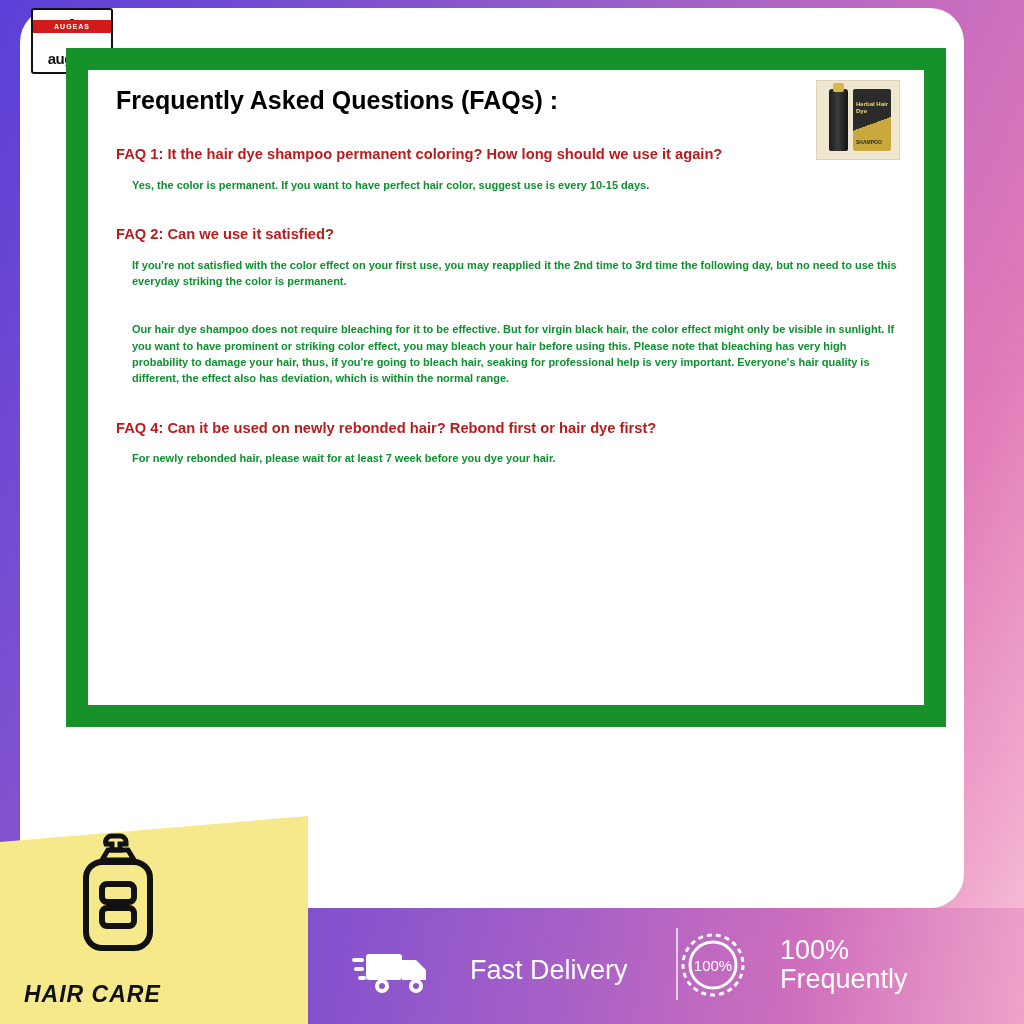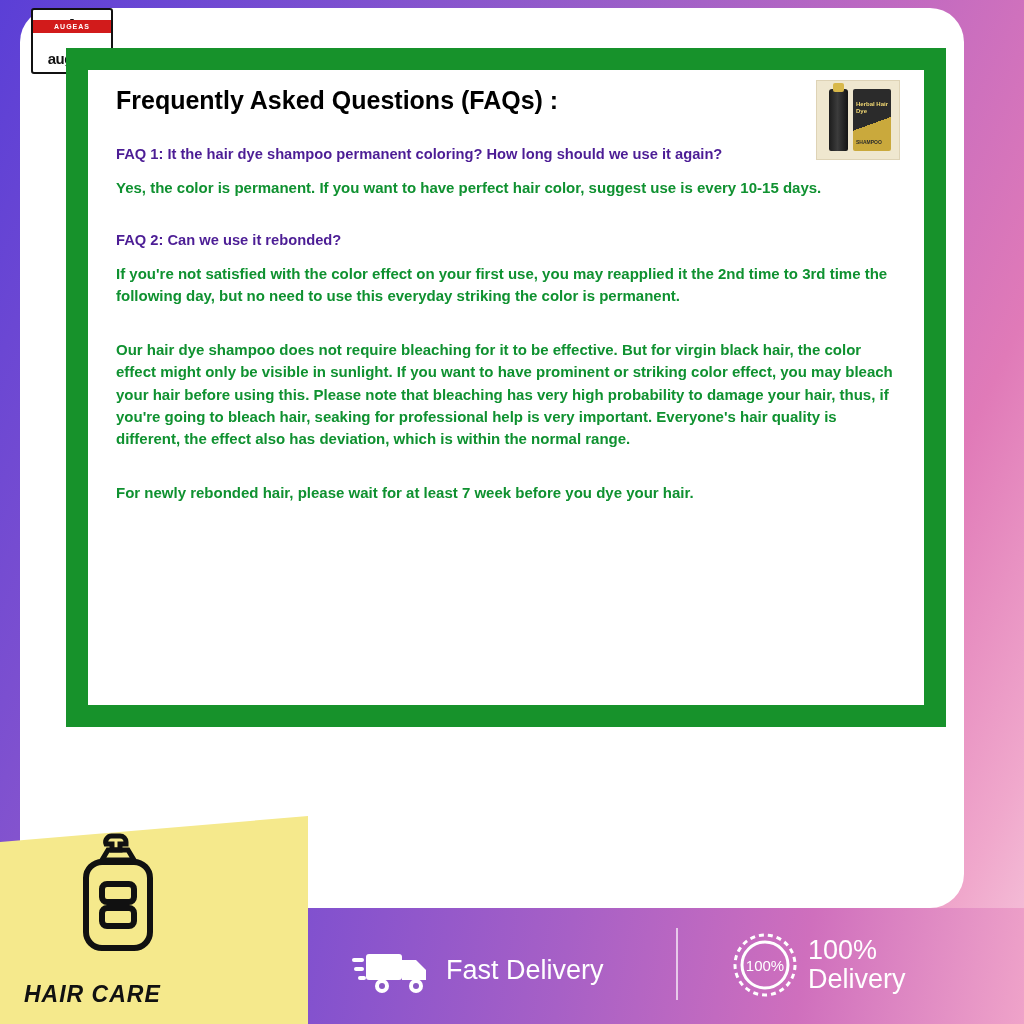--- a/index.html
+++ b/index.html
@@ -162,29 +162,29 @@
   h1.faq-title {
     margin: 0 0 30px 0;
     font-size: 25px;
     font-weight: bold;
     color: #000000;
     font-family: "Liberation Sans", sans-serif;
   }
   .q {
     font-size: 14.7px;
     font-weight: bold;
-    color: #4c1d95;
+    color: #b91c1c;
     margin: 0 12px 12px 0;
     line-height: 1.35;
   }
   .a {
-    font-size: 15px;
+    font-size: 11px;
     font-weight: bold;
     color: #0f9130;
-    margin: 0 0 32px 0;
+    margin: 0 0 32px 16px;
     line-height: 1.48;
   }
   .a.tight { margin-bottom: 14px; }
   .block { margin-bottom: 6px; }
   
   .bottom-bar {
     position: absolute;
     left: 0;
     bottom: 0;
     width: 1024px;
@@ -216,21 +216,21 @@
     bottom: 72px;
     width: 96px;
     height: 120px;
   }
   .feature {
     position: absolute;
     bottom: 24px;
     color: #ffffff;
     display: flex;
     align-items: center;
-    gap: 8px;
+    gap: 32px;
   }
   .feature-text {
     font-size: 27px;
     line-height: 1.08;
     font-family: "Liberation Sans", sans-serif;
   }
   .divider-v {
     position: absolute;
     left: 676px;
     bottom: 24px;
@@ -266,29 +266,30 @@
       </div>
 
       <h1 class="faq-title">Frequently Asked Questions (FAQs) :</h1>
 
       <div class="block">
         <p class="q">FAQ 1: It the hair dye shampoo permanent coloring? How long should we use it again?</p>
         <p class="a">Yes, the color is permanent. If you want to have perfect hair color, suggest use is every 10-15 days.</p>
       </div>
 
       <div class="block">
-        <p class="q">FAQ 2: Can we use it rebonded?</p>
+        <p class="q">FAQ 2: Can we use it satisfied?</p>
         <p class="a">If you're not satisfied with the color effect on your first use, you may reapplied it the 2nd time to 3rd time the following day, but no need to use this everyday striking the color is permanent.</p>
       </div>
 
       <div class="block">
         <p class="a">Our hair dye shampoo does not require bleaching for it to be effective. But for virgin black hair, the color effect might only be visible in sunlight. If you want to have prominent or striking color effect, you may bleach your hair before using this. Please note that bleaching has very high probability to damage your hair, thus, if you're going to bleach hair, seaking for professional help is very important. Everyone's hair quality is different, the effect also has deviation, which is within the normal range.</p>
       </div>
 
       <div class="block">
+        <p class="q">FAQ 4: Can it be used on newly rebonded hair? Rebond first or hair dye first?</p>
         <p class="a tight">For newly rebonded hair, please wait for at least 7 week before you dye your hair.</p>
       </div>
 
     </div>
   </div>
 
   <div class="bottom-bar"></div>
 
   <div class="yellow-panel"></div>
 
@@ -316,27 +317,27 @@
         <rect x="0" y="16" width="12" height="4" rx="2" fill="#ffffff"></rect>
         <rect x="2" y="25" width="10" height="4" rx="2" fill="#ffffff"></rect>
         <rect x="6" y="34" width="8" height="4" rx="2" fill="#ffffff"></rect>
       </svg>
     </span>
     <span class="feature-text">Fast Delivery</span>
   </div>
 
   <div class="divider-v"></div>
 
-  <div class="feature" style="left:730px;">
+  <div class="feature" style="left:678px;">
     <span style="position:relative;display:inline-block;width:70px;height:70px;">
       <svg viewBox="0 0 70 70" width="70" height="70" aria-hidden="true">
         <circle cx="35" cy="35" r="30" fill="none" stroke="#ffffff" stroke-width="3" stroke-dasharray="5 4"></circle>
         <circle cx="35" cy="35" r="23" fill="none" stroke="#ffffff" stroke-width="3"></circle>
       </svg>
       <span style="position:absolute;left:0;top:0;width:70px;height:70px;display:flex;align-items:center;justify-content:center;color:#fff;font-size:15px;">100%</span>
     </span>
     <span class="feature-text">
       <span>100%</span><br>
-      <span>Delivery</span>
+      <span>Frequently</span>
     </span>
   </div>
 
 </div>
 
 </body></html>

